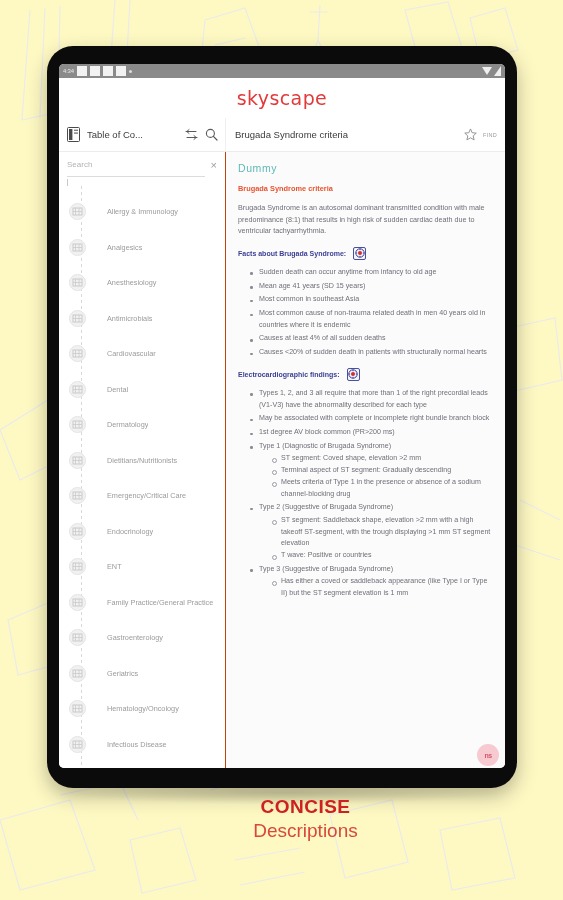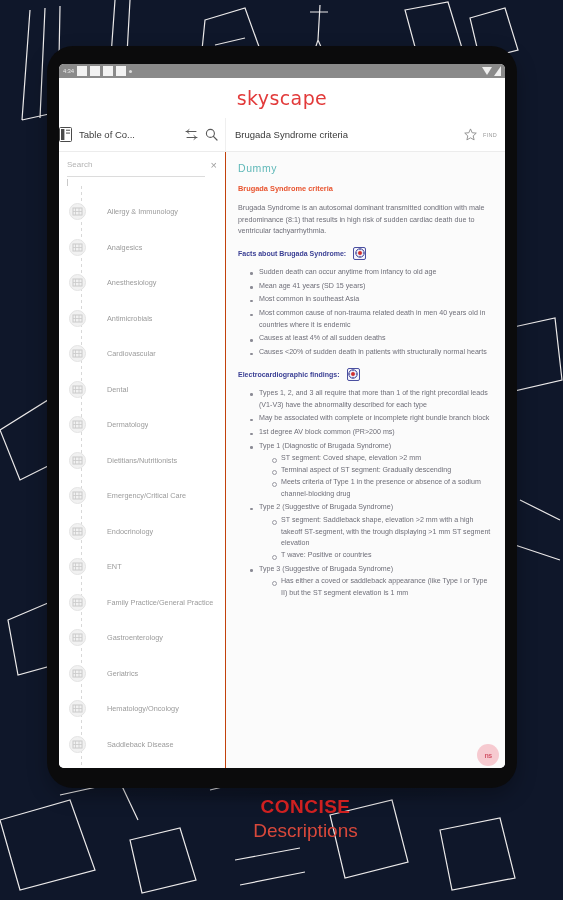--- a/index.html
+++ b/index.html
@@ -5,21 +5,21 @@
   * { box-sizing: border-box; margin: 0; padding: 0; }
   html, body {
     width: 563px; height: 900px;
     font-family: "Liberation Sans", sans-serif;
     background: #ffffff;
     overflow: hidden;
   }
   #page {
     position: relative;
     width: 563px; height: 900px;
-    background: #0f172a;
+    background: #fef9c3;
     overflow: hidden;
   }
   
   .bg-sketch {
     position: absolute; inset: 0;
     overflow: hidden;
     pointer-events: none;
   }
   .bg-sketch svg { position: absolute; top: 0; left: 0; }
 
@@ -90,21 +90,21 @@
   .toolbar {
     height: 34px;
     display: flex;
     flex: 0 0 auto;
     background:#ffffff;
     border-bottom:1px solid #ececec;
   }
   .tb-left {
     width: 167px;
     display: flex; align-items: center;
-    padding-left: 0; gap: 7px;
+    padding-left: 8px; gap: 7px;
     border-right: 1px solid #efefef;
   }
   .tb-right {
     flex: 1;
     display: flex; align-items: center;
     padding: 0 8px 0 9px; gap: 6px;
   }
   .toc-label {
     font-size: 9.5px; color: #3c3c3c;
     white-space: nowrap; flex: 1;
@@ -483,21 +483,21 @@
                   </span>
                   <span class="toc-text">Hematology/Oncology</span>
                 </div>
                 <div class="toc-item">
                   <span class="toc-bullet">
                     <svg width="11" height="11" viewBox="0 0 11 11">
   <rect x="1" y="2" width="9" height="7" fill="none" stroke="#9c9c9c" stroke-width="1"></rect>
   <path d="M3.5 2 V9 M7 2 V9 M1 5.5 H10" stroke="#9c9c9c" stroke-width="0.8"></path>
                     </svg>
                   </span>
-                  <span class="toc-text">Saddleback Disease</span>
+                  <span class="toc-text">Infectious Disease</span>
                 </div>
               </div>
           </div>
         </div>
 
         <div class="article">
           <div class="art-dummy">Dummy</div>
           <div class="art-h1">Brugada Syndrome criteria</div>
           <div class="art-p">Brugada Syndrome is an autosomal dominant transmitted condition with male predominance (8:1) that results in high risk of sudden cardiac death due to ventricular tachyarrhythmia.</div>
 

